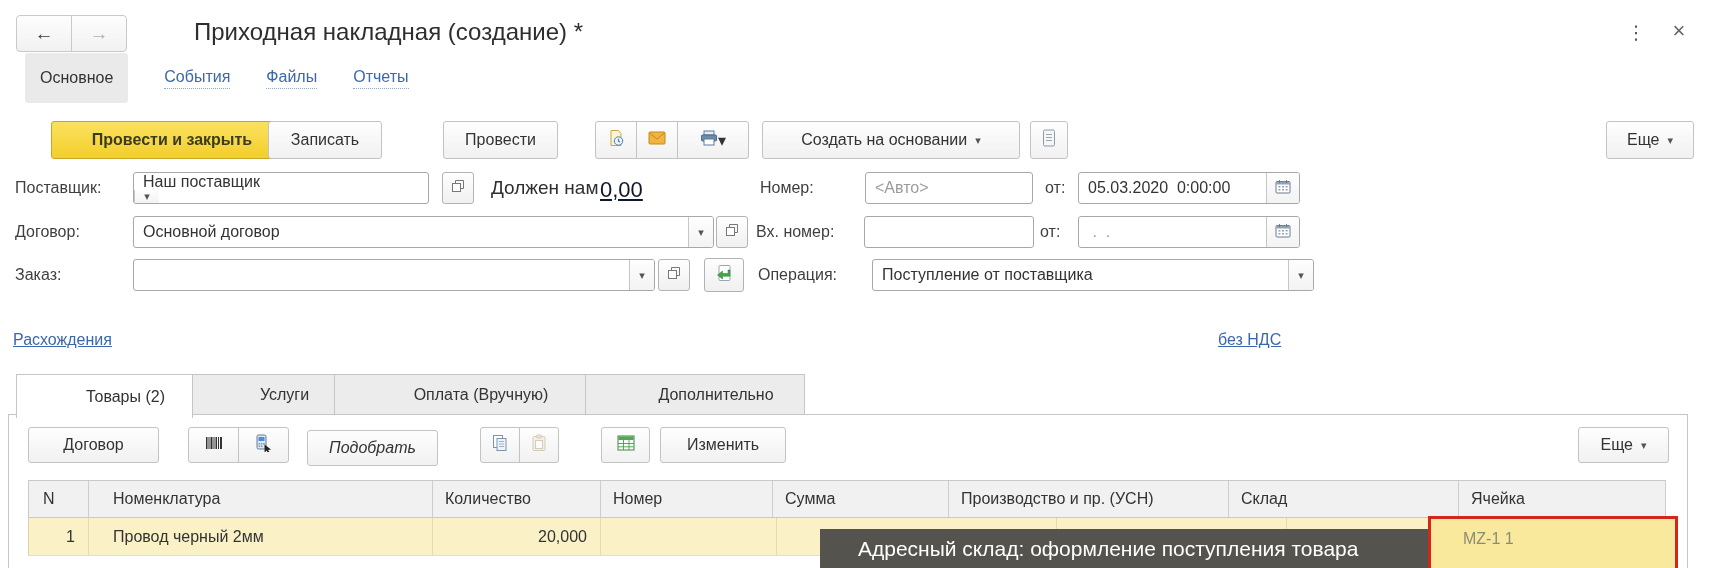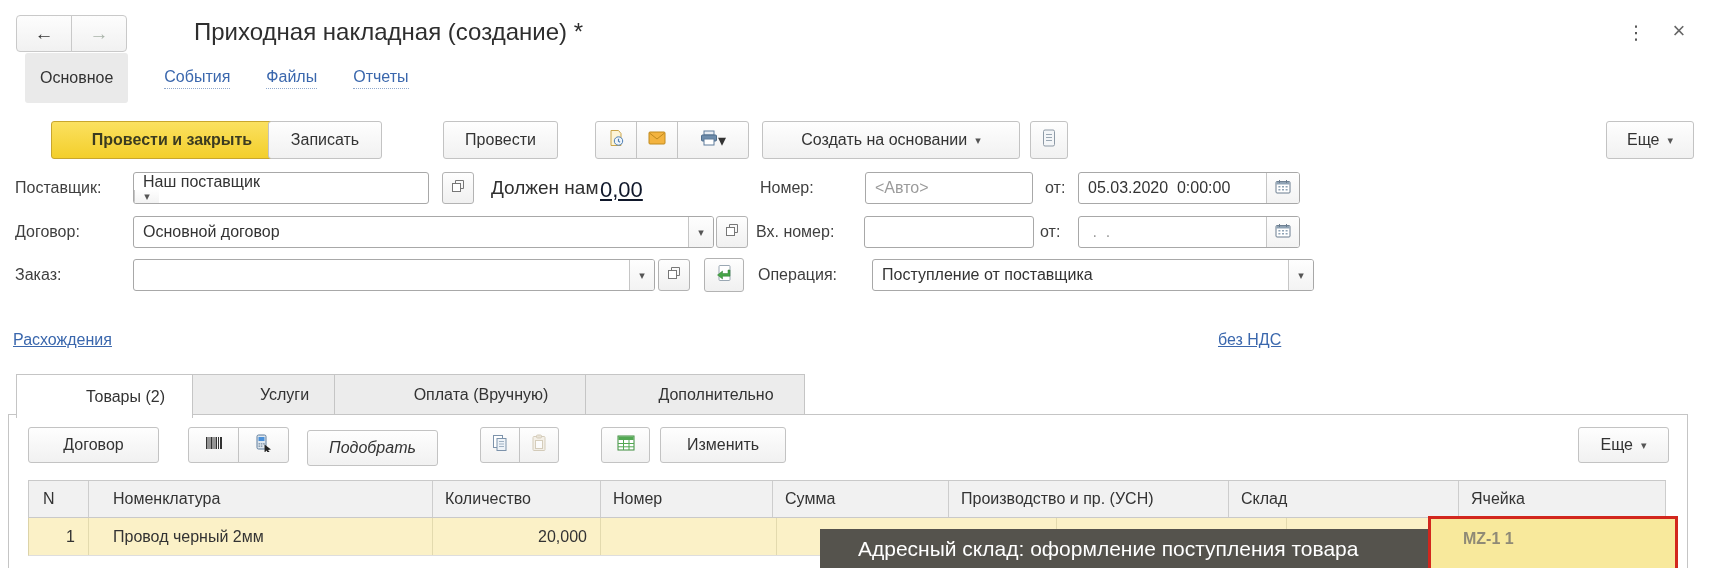--- a/index.html
+++ b/index.html
@@ -66,21 +66,21 @@
         border-bottom:1px solid #dedede;box-sizing:border-box;z-index:2;}
   .td{background:#fbf1c7;display:flex;align-items:center;padding:0 13px;border-right:1px solid #e3daae;
       box-sizing:border-box;white-space:nowrap;overflow:hidden;}
   .td.num{justify-content:flex-end;}
   .gutter{position:absolute;left:1665px;top:480px;width:21px;height:88px;background:#fff;z-index:1;}
   
   .tooltip{position:absolute;left:820px;top:529px;width:608px;height:46px;background:#55534d;color:#fff;
            font-size:21px;padding:8px 10px 0 38px;box-sizing:border-box;white-space:nowrap;z-index:6;}
   .redbox{position:absolute;left:1428px;top:516px;width:250px;height:60px;border:3px solid #d2271d;
           background:#f8e99c;box-sizing:border-box;z-index:5;}
-  .redbox .cellval{margin:11px 0 0 32px;display:inline-block;color:#8f8a76;font-weight:bold;}
+  .redbox .cellval{margin:11px 0 0 32px;display:inline-block;color:#8f8a76;}
 </style>
 </head>
 <body>
 
 <div class="app">
 
   <div class="navgrp">
     <div class="navbtn first">
       <span class="back-glyph">←</span>
     </div>

